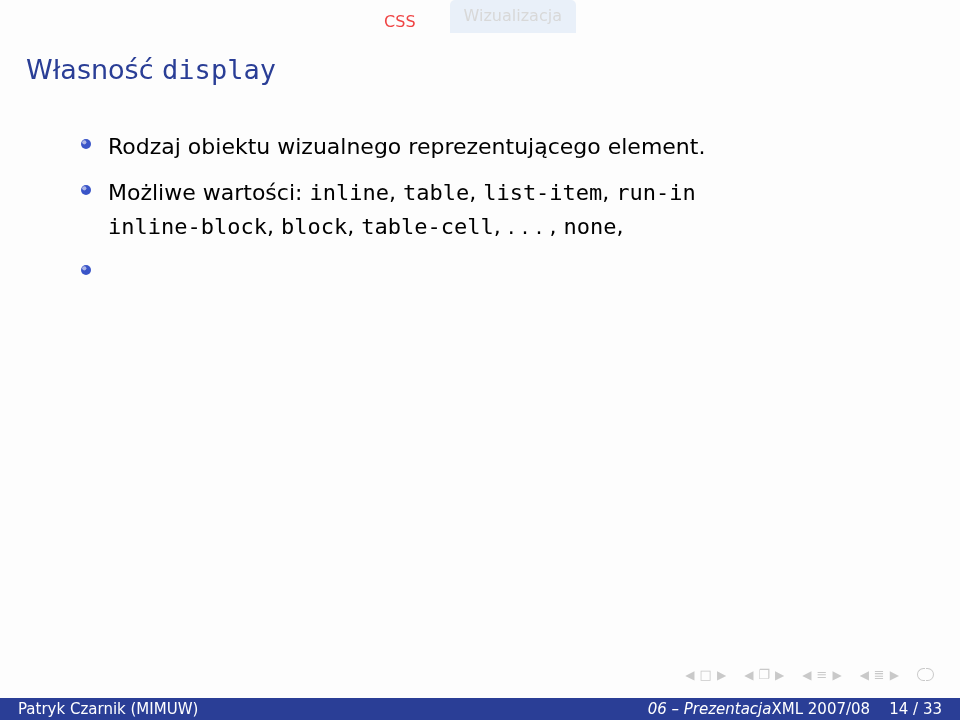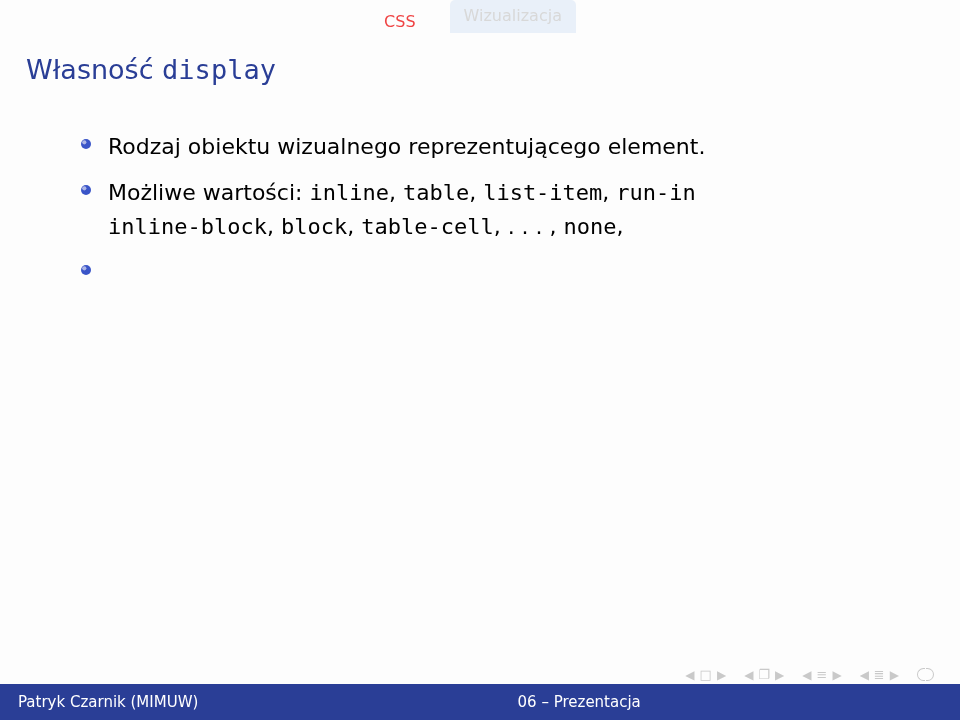--- a/index.html
+++ b/index.html
@@ -72,29 +72,29 @@
   .mono {
     font-family: "DejaVu Sans Mono", "Liberation Mono", "Courier New", monospace;
     margin-top: 48px;
   }
   .sub-indent { padding-left: 0; }
   .footer {
     position: absolute;
     bottom: 0;
     left: 0;
     width: 100%;
-    height: 36px;
+    height: 22px;
     background: #2a3e96;
     color: #ffffff;
     display: flex;
     align-items: center;
     font-size: 15px;
   }
   .footer .left { padding-left: 18px; flex: 0 0 auto; }
-  .footer .center { flex: 1 1 auto; text-align: center; }
+  .footer .center { flex: 1 1 auto; text-align: right; font-style: italic; }
   .footer .right { padding-right: 18px; flex: 0 0 auto; }
   .nav-symbols {
     position: absolute;
     bottom: 38px;
     right: 26px;
     display: flex;
     align-items: center;
     gap: 18px;
     color: #c9c9c9;
     font-size: 15px;
@@ -190,13 +190,16 @@
   </span>
   <span class="undo">
     <span class="arc flip"></span>
     <span class="arc"></span>
   </span>
 </div>
 
 <div class="footer">
   <div class="left">Patryk Czarnik (MIMUW)</div>
   <div class="center">06 – Prezentacja</div>
+  <div class="right">
+    <span>XML 2007/08</span>&nbsp;&nbsp;&nbsp;&nbsp;<span>14 / 33</span>
+  </div>
 </div>
 
 </body></html>

